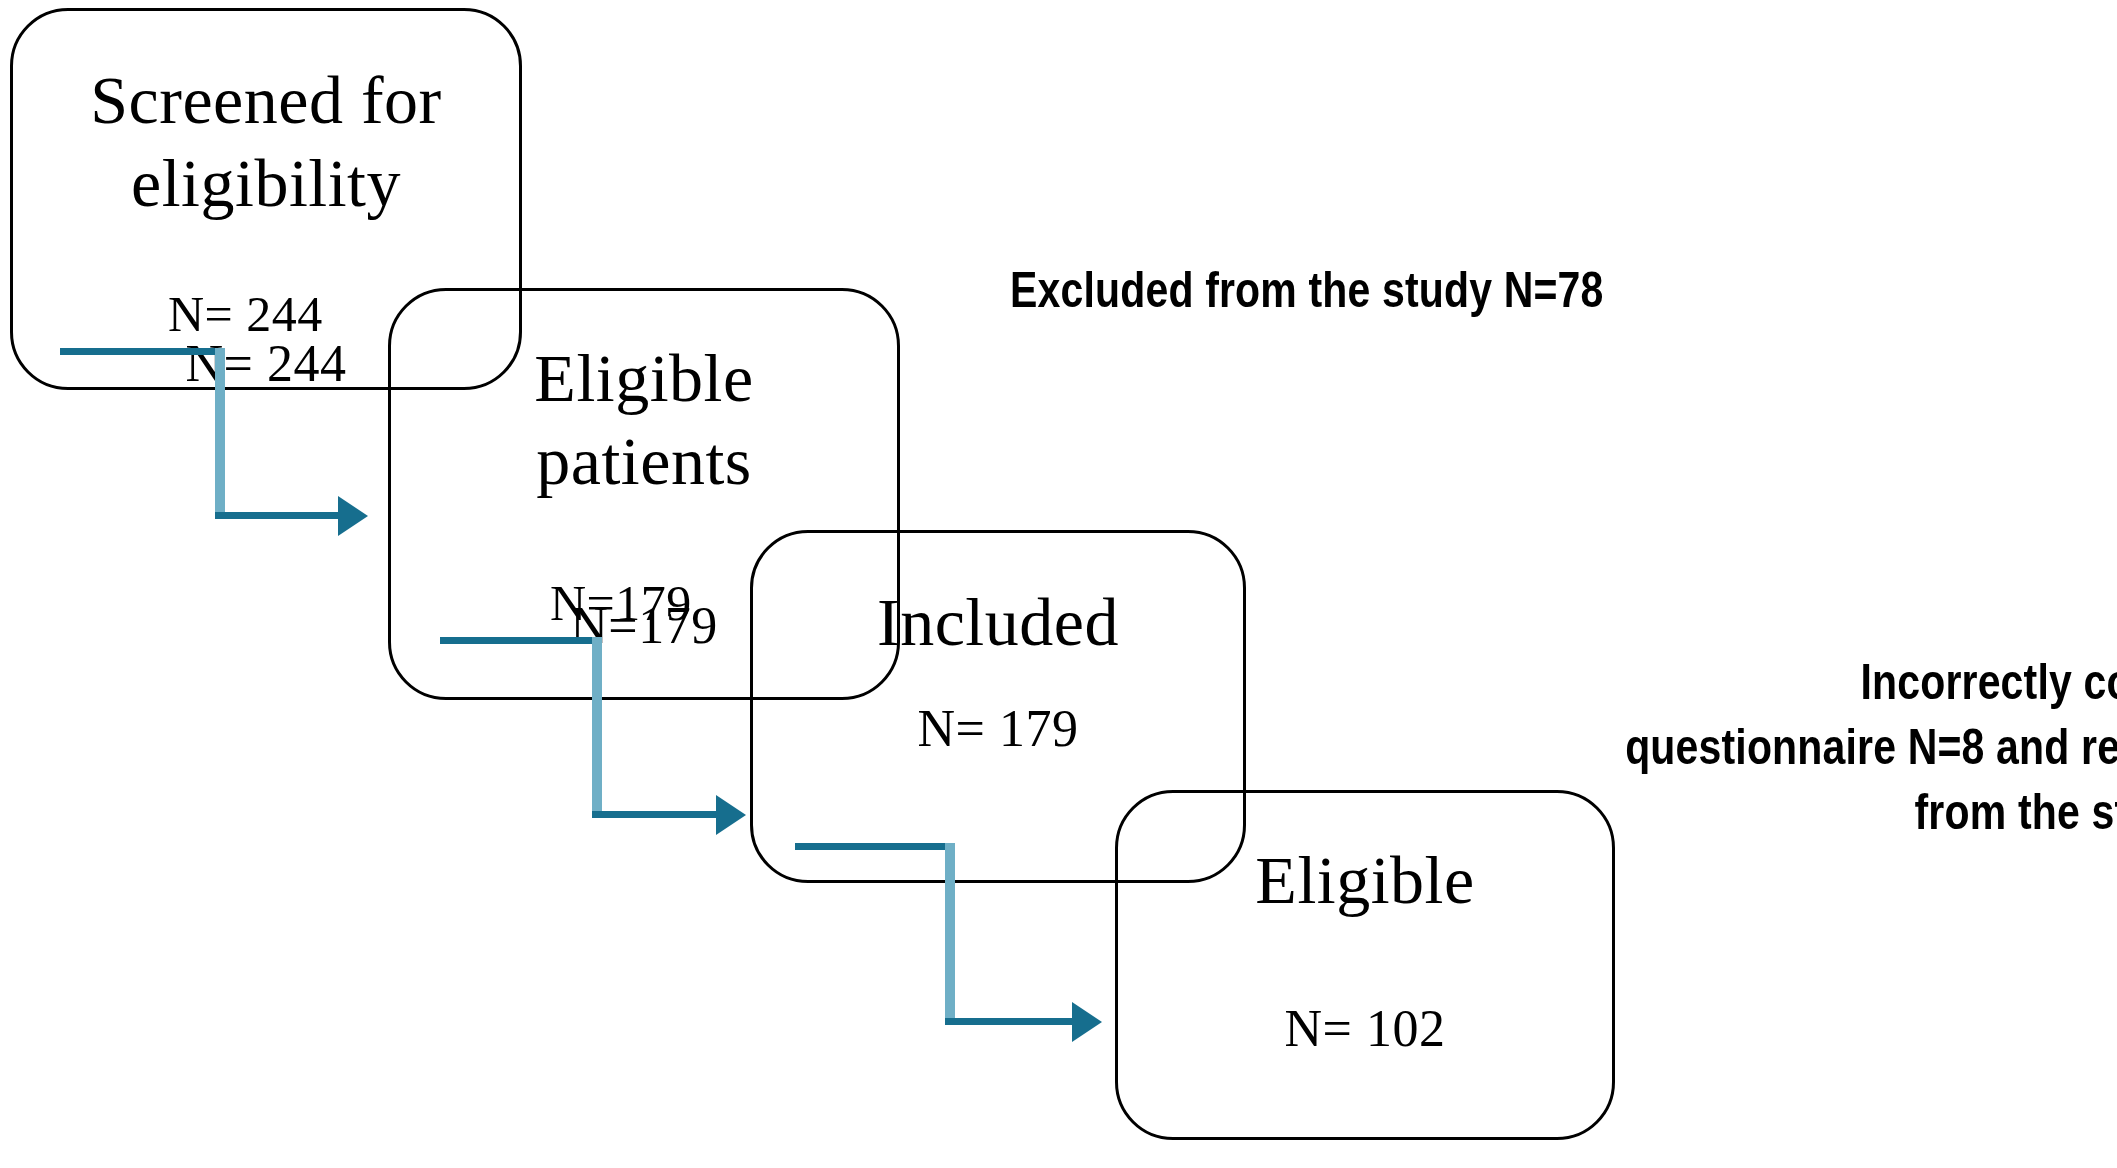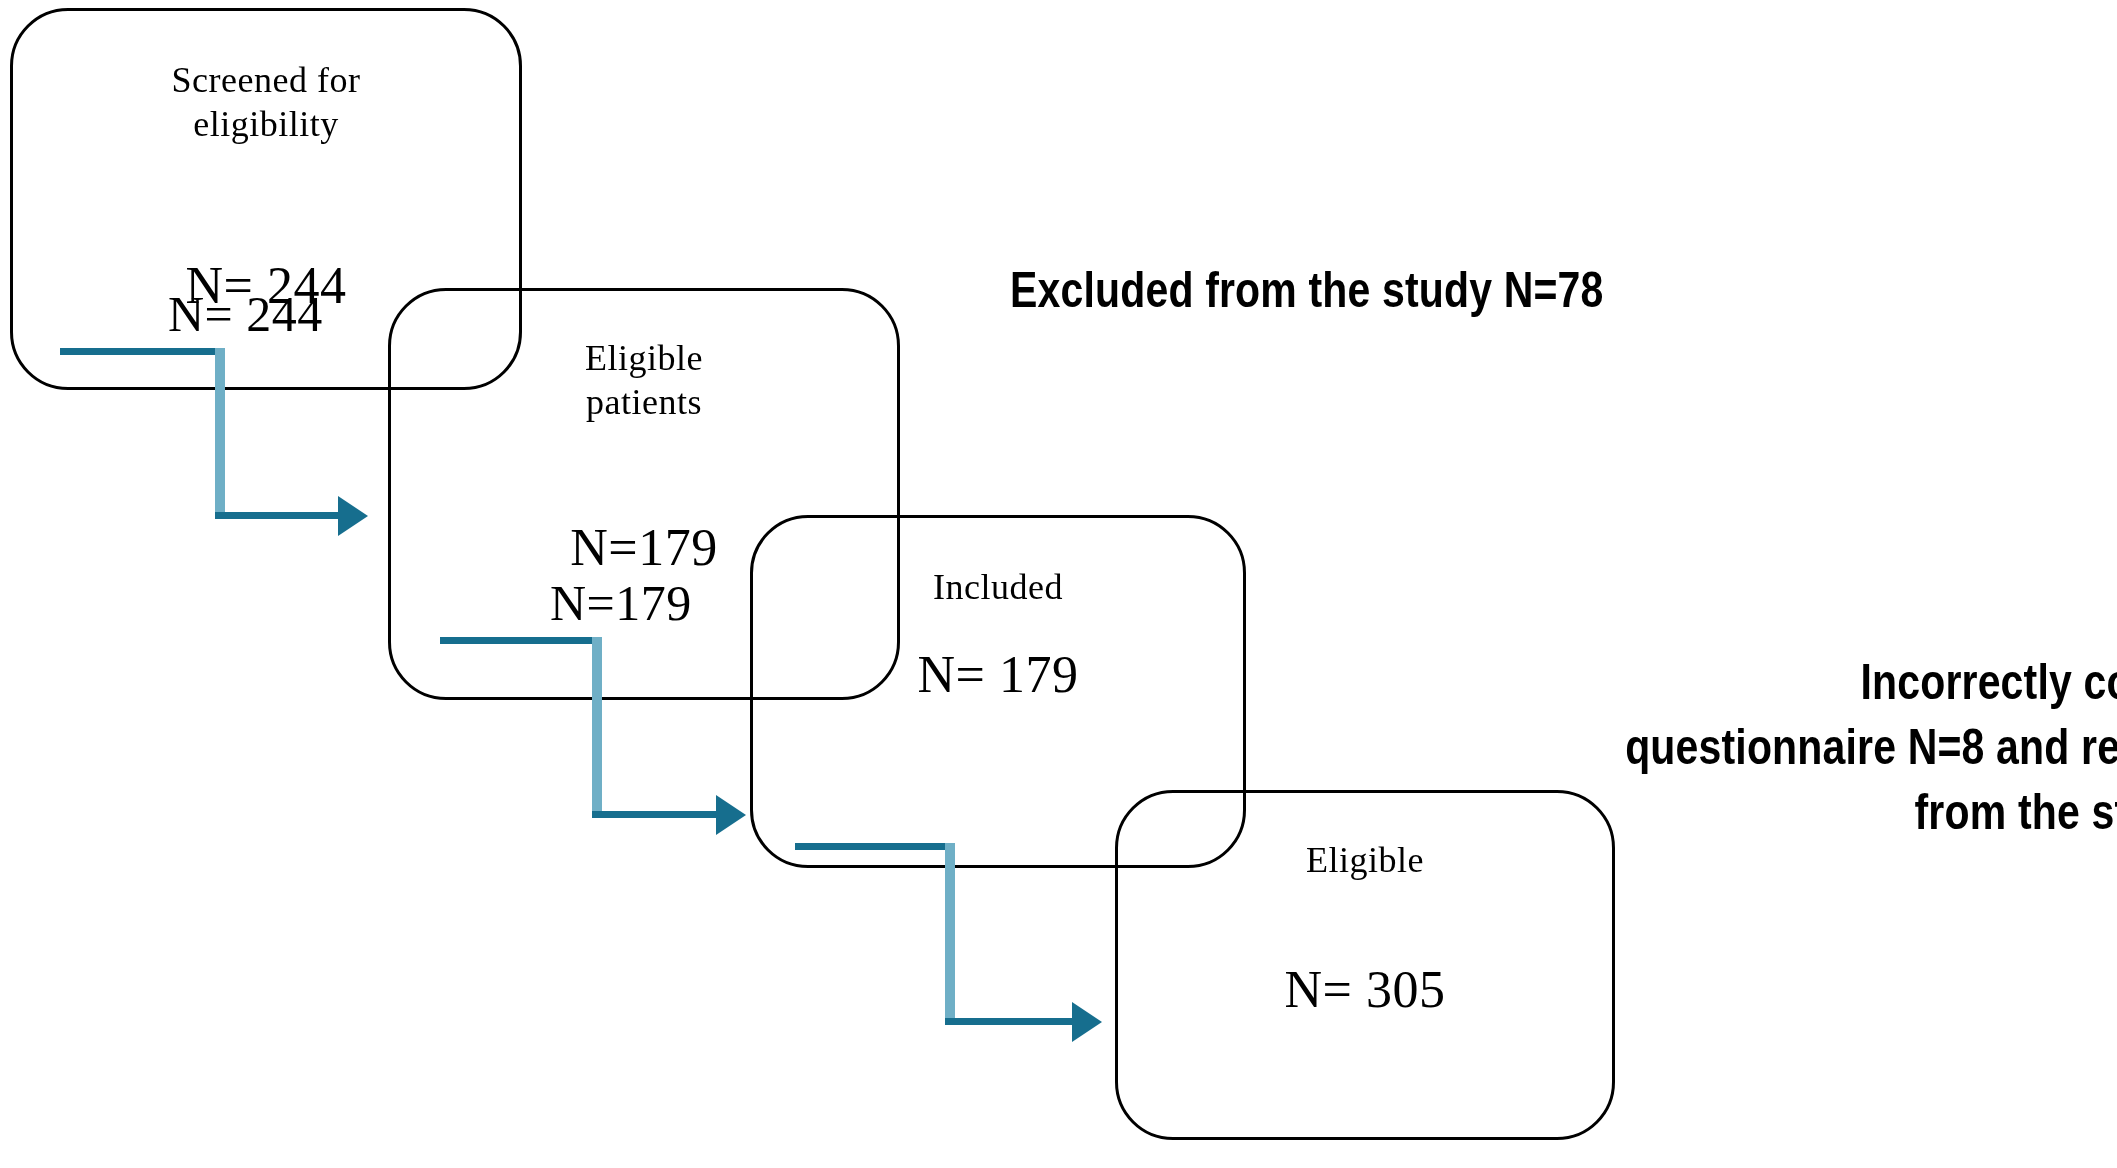--- a/index.html
+++ b/index.html
@@ -18,40 +18,40 @@
     border-radius:58px;
     background:transparent;
     display:flex;
     flex-direction:column;
     align-items:center;
     text-align:center;
     font-family:"Liberation Serif", serif;
     color:#000000;
   }
   .box .ttl{
-    font-size:36px;
+    font-size:68px;
     line-height:1.22;
     letter-spacing:0.5px;
     white-space:pre-line;
   }
   .box .cnt{
     font-size:52px;
     line-height:1.2;
     letter-spacing:0.5px;
   }
   
   #box-screened{ left:10px;  top:8px;   width:512px; height:382px; }
   #box-screened .ttl{ margin-top:48px; }
   #box-screened .cnt{ margin-top:108px; }
 
   #box-eligible{ left:388px; top:288px; width:512px; height:412px; }
   #box-eligible .ttl{ margin-top:46px; }
   #box-eligible .cnt{ margin-top:92px; }
 
-  #box-included{ left:750px; top:515px; width:496px; height:353px; }
+  #box-included{ left:750px; top:530px; width:496px; height:353px; }
   #box-included .ttl{ margin-top:48px; }
   #box-included .cnt{ margin-top:34px; }
 
   #box-analysed{ left:1115px; top:790px; width:500px; height:350px; }
   #box-analysed .ttl{ margin-top:46px; }
   #box-analysed .cnt{ margin-top:76px; }
 
   
   .seg-h{ position:absolute; height:7px; background:#166E8E; }
   .seg-v{ position:absolute; width:10px; background:#6FAFC6; }
@@ -104,21 +104,21 @@
     <div class="cnt">N=179</div>
   </div>
 
   <div class="box" id="box-included">
     <div class="ttl">Included</div>
     <div class="cnt">N= 179</div>
   </div>
 
   <div class="box" id="box-analysed">
     <div class="ttl">Eligible</div>
-    <div class="cnt">N= 305</div>
+    <div class="cnt">N= 102</div>
   </div>
 
   <div class="seg-h" style="left:60px; top:348px; width:162px;"></div>
   <div class="seg-v" style="left:215px; top:348px; height:168px;"></div>
   <div class="seg-h" style="left:215px; top:512px; width:128px;"></div>
   <div class="arrow" style="left:338px; top:496px;"></div>
   <div class="nlabel" style="left:168px; top:285px;">N= 244</div>
 
   <div class="seg-h" style="left:440px; top:637px; width:158px;"></div>
   <div class="seg-v" style="left:592px; top:637px; height:180px;"></div>

